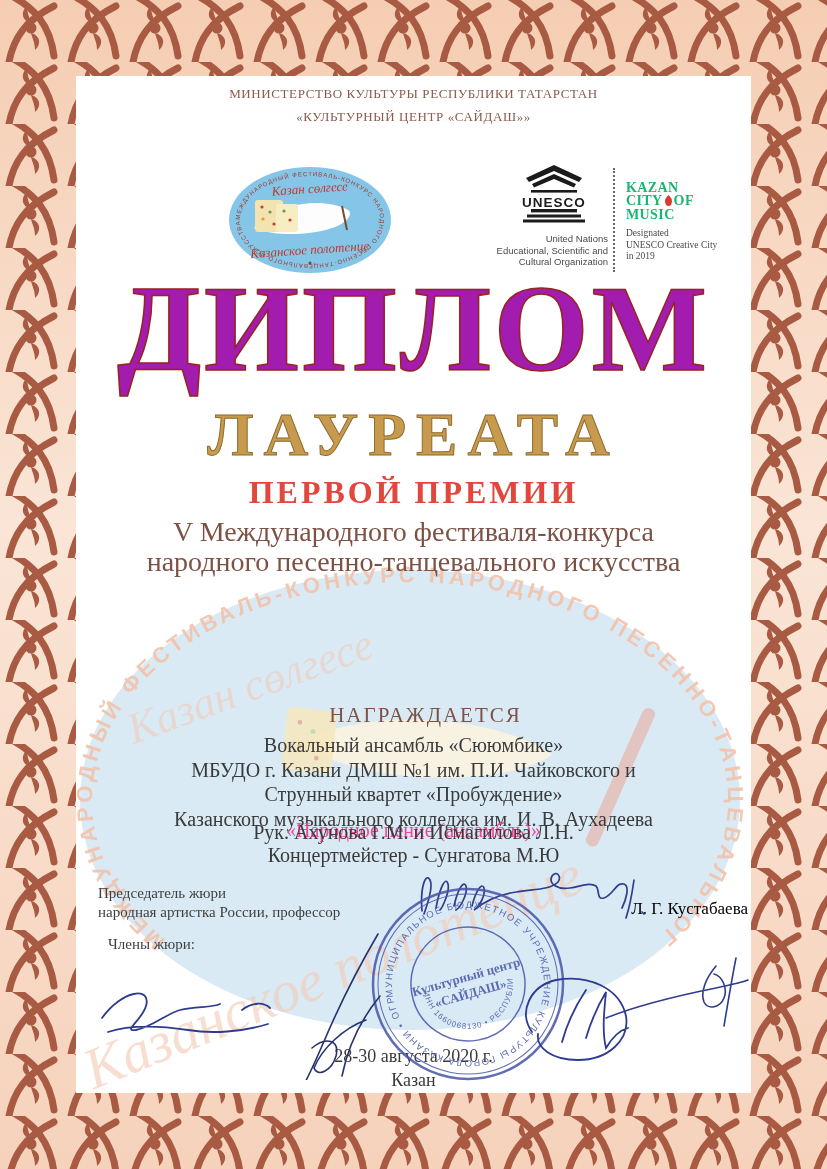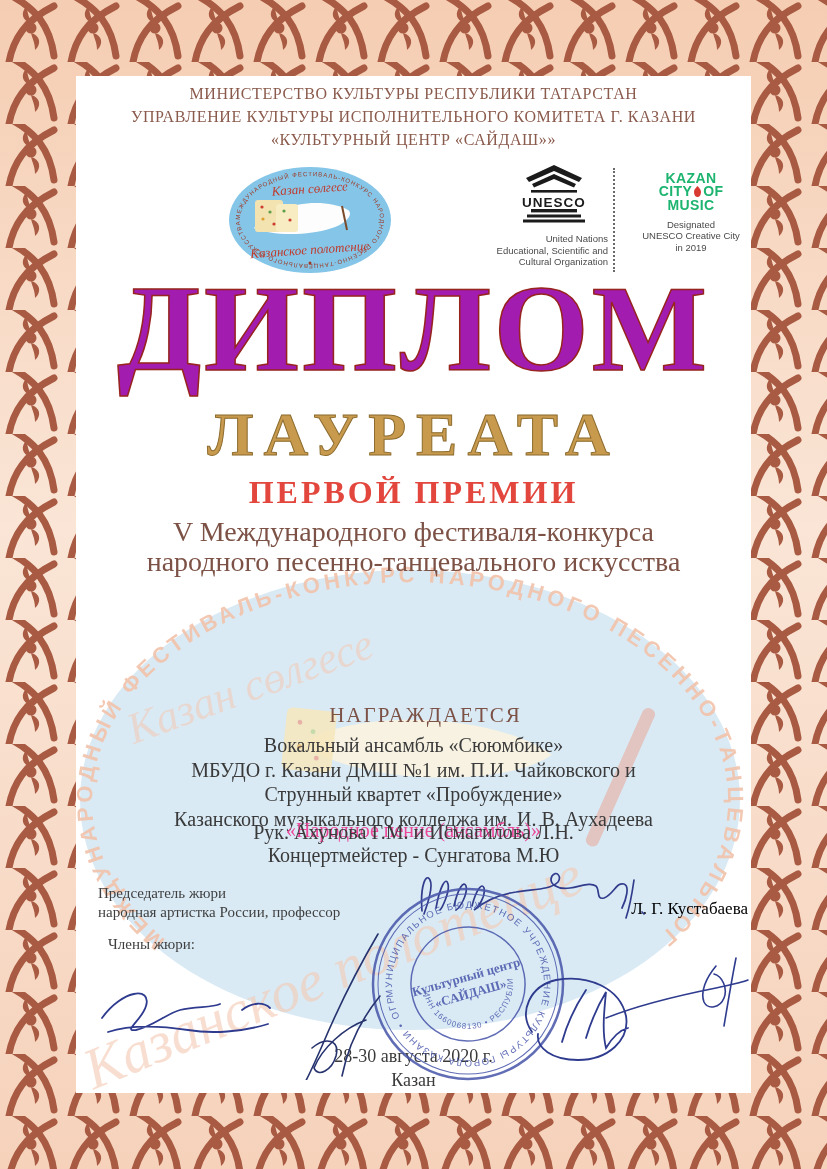--- a/index.html
+++ b/index.html
@@ -3,27 +3,27 @@
 <meta charset="utf-8">
 <style>
   * { margin:0; padding:0; box-sizing:border-box; }
   html,body { background:#9b9b9b; }
   body { font-family:"Liberation Serif", serif; }
   .page { position:relative; width:827px; height:1169px; margin:0 auto; background:#fff; overflow:hidden; }
   .layer { position:absolute; inset:0; }
   .z0 { z-index:0; } .z1 { z-index:1; } .z2 { z-index:2; } .z3 { z-index:3; }
   .cblock { position:absolute; left:76px; width:675px; text-align:center; }
 
-  .org-lines { top:82px; font-size:16px; line-height:23px; color:#8a5a4c; letter-spacing:0.6px; }
+  .org-lines { top:82px; font-size:13px; line-height:23px; color:#8a5a4c; letter-spacing:0.6px; }
 
   .emblem-svg { position:absolute; left:224px; top:164px; }
   .unesco-block { position:absolute; left:428px; top:164px; width:180px; text-align:right; font-family:"Liberation Sans", sans-serif; }
   .unesco-caption { margin-top:3px; font-size:9.5px; line-height:11.5px; color:#4a4a4a; }
   .logo-divider { position:absolute; left:613px; top:168px; height:104px; border-left:2px dotted #6a6a6a; }
-  .kazan-block { position:absolute; left:626px; top:172px; width:130px; text-align:center; font-family:Liberation Sans, sans-serif; }
+  .kazan-block { position:absolute; left:626px; top:181px; width:130px; text-align:left; font-family:Liberation Serif, serif; }
   .kazan-title { font-weight:bold; font-size:14px; line-height:13px; color:#1db470; letter-spacing:0.4px; }
   .kazan-title .row { display:block; }
   .tulip { display:inline-block; vertical-align:middle; margin:0 1px 2px 1px; }
   .kazan-caption { margin-top:7px; font-size:9.5px; line-height:11.5px; color:#4a4a4a; }
 
   .diploma-title { top:268px; font-size:122px; line-height:122px; font-weight:bold; color:#a21caf;
                    letter-spacing:3px; -webkit-text-stroke:1.5px #97241e; text-shadow:0 0 1px #97241e; }
   .laureate-title { top:401px; font-size:62px; line-height:66px; font-weight:bold; color:#c89a4e;
                     letter-spacing:10px; -webkit-text-stroke:1px #8d6c2e; }
   .prize-title { top:475px; font-size:32px; line-height:34px; font-weight:bold; color:#e2463c; letter-spacing:3px; }
@@ -91,21 +91,20 @@
       <circle cx="-130" cy="12" r="2.4" fill="#e4b46e" opacity="0.8"></circle>
       <circle cx="-112" cy="22" r="2.4" fill="#e4a3a0" opacity="0.8"></circle>
       <rect x="186" y="-66" width="13" height="150" rx="6" transform="rotate(18 192 9)" fill="#eaa493" opacity="0.55"></rect>
     </g>
     <text x="255" y="700" transform="rotate(-20 255 700)" font-style="italic" font-size="44" fill="#f4c9b2" opacity="0.55" text-anchor="middle">Казан сөлгесе</text>
     <text x="340" y="990" transform="rotate(-22 340 990)" font-style="italic" font-size="58" fill="#f4c9b2" opacity="0.6" text-anchor="middle">Казанское полотенце</text>
   </svg>
 
   <div class="cblock org-lines z2">
     <div>МИНИСТЕРСТВО КУЛЬТУРЫ РЕСПУБЛИКИ ТАТАРСТАН</div>
-    <div>УПРАВЛЕНИЕ КУЛЬТУРЫ ИСПОЛНИТЕЛЬНОГО КОМИТЕТА Г. КАЗАНИ</div>
     <div>«КУЛЬТУРНЫЙ ЦЕНТР «САЙДАШ»»</div>
   </div>
 
   <svg class="emblem-svg z2" width="172" height="112" viewBox="0 0 172 112">
     <ellipse cx="86" cy="56" rx="81" ry="53" fill="#85c6e8"></ellipse>
     <defs>
       <path id="embRing" d="M 86,56 m -70,0 a 70,44 0 1 1 140,0 a 70,44 0 1 1 -140,0" fill="none"></path>
     </defs>
     <text font-size="6" fill="#9c3a28" letter-spacing="1" font-family="Liberation Sans, sans-serif">
       <textPath href="#embRing">МЕЖДУНАРОДНЫЙ ФЕСТИВАЛЬ-КОНКУРС НАРОДНОГО ПЕСЕННО-ТАНЦЕВАЛЬНОГО ИСКУССТВА</textPath>

